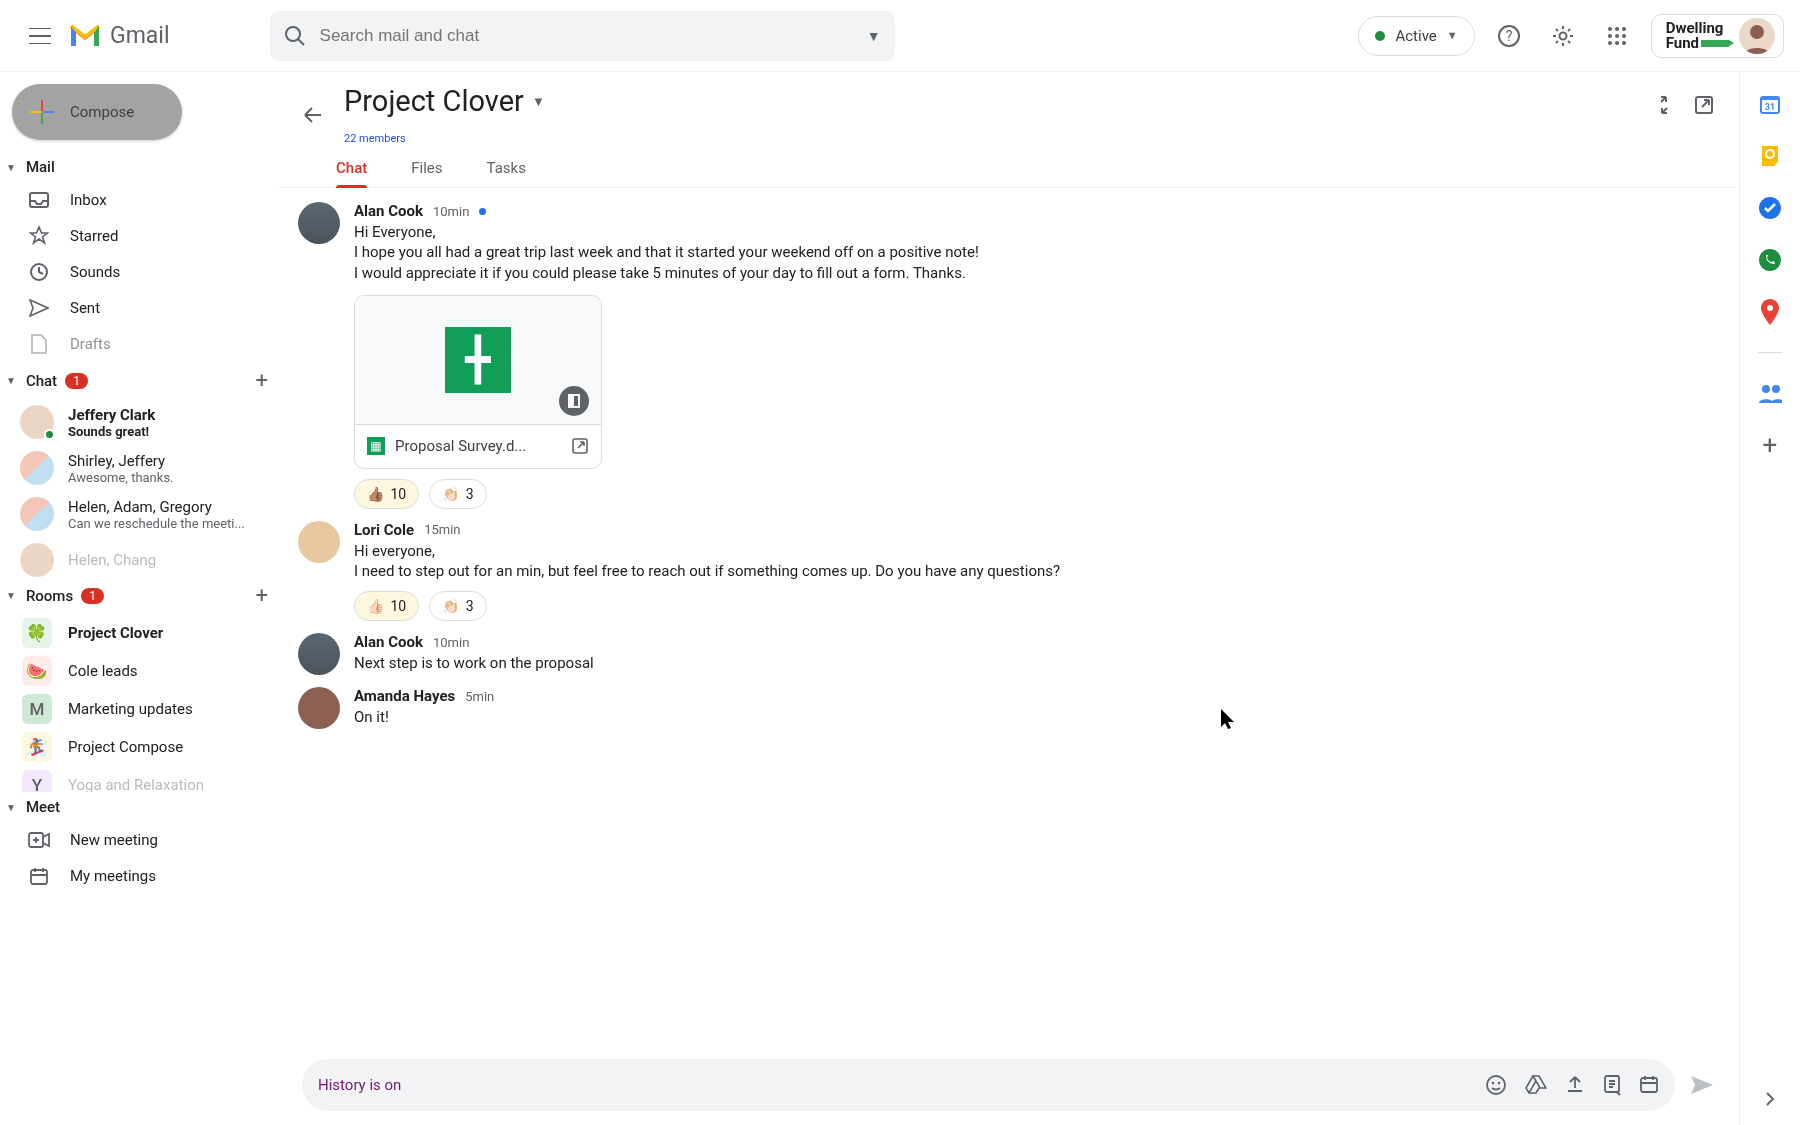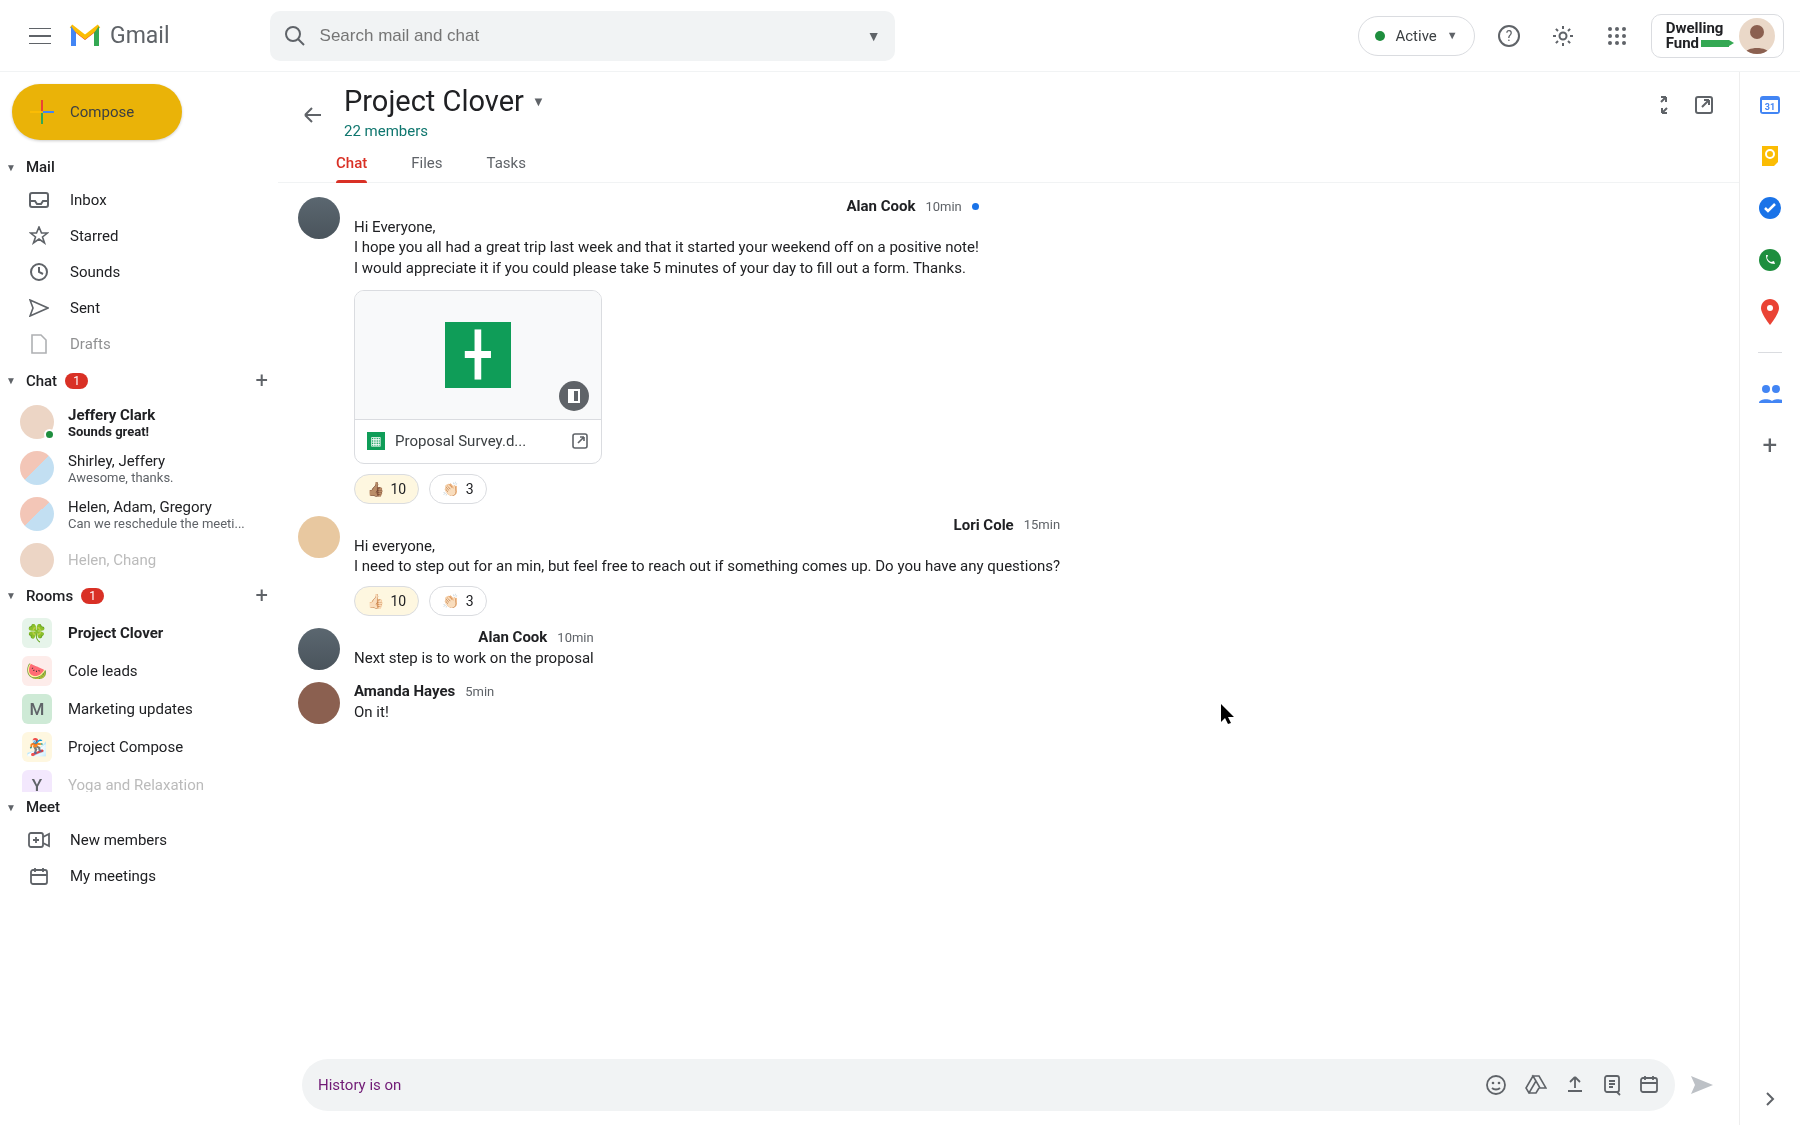--- a/index.html
+++ b/index.html
@@ -22,21 +22,21 @@
 .org-chip { height: 44px; padding: 0 8px 0 14px; border: 1px solid #dadce0; border-radius: 10px; display: flex; align-items: center; gap: 10px; }
 .org-name { font-weight: 700; font-size: 15px; line-height: 1; }
 .org-name .ln2 { display: flex; align-items: center; }
 .org-bar { width: 28px; height: 7px; background: #34a853; margin-left: 2px; position: relative; }
 .org-bar::after { content:''; position:absolute; right:-5px; top:0; border-left:5px solid #34a853; border-top:3.5px solid transparent; border-bottom:3.5px solid transparent; }
 .avatar { width: 36px; height: 36px; border-radius: 50%; background: #ead8c8; display: flex; align-items: center; justify-content: center; overflow: hidden; }
 
 
 .layout { display: flex; height: calc(100vh - 72px); }
 .sidebar { width: 278px; display: flex; flex-direction: column; overflow: hidden; }
-.compose-btn { margin: 12px 0 12px 12px; height: 56px; width: 170px; border-radius: 28px; box-shadow: 0 1px 3px rgba(0,0,0,0.2); display: flex; align-items: center; padding-left: 18px; gap: 16px; cursor: pointer; background: #eab308;}
+.compose-btn { margin: 12px 0 12px 12px; height: 56px; width: 170px; border-radius: 28px; box-shadow: 0 1px 3px rgba(0,0,0,0.2); display: flex; align-items: center; padding-left: 18px; gap: 16px; cursor: pointer; background: #a3a3a3;}
 .compose-plus { position: relative; width: 24px; height: 24px; }
 .compose-plus span { position: absolute; background: #000; }
 .compose-plus .h { top: 11px; left: 0; right: 0; height: 2px; }
 .compose-plus .h.l { background: #fbbc04; width: 11px; }
 .compose-plus .h.r { background: #4285f4; left: 13px; }
 .compose-plus .v { left: 11px; top: 0; bottom: 0; width: 2px; }
 .compose-plus .v.t { background: #ea4335; height: 11px; }
 .compose-plus .v.b { background: #34a853; top: 13px; }
 .compose-txt { font-size: 15px; color: #3c4043; }
 .section-hdr { display: flex; align-items: center; padding: 6px 10px 6px 6px; cursor: pointer; }
@@ -63,36 +63,36 @@
 .room-item.bold .rtxt { font-weight: 700; }
 .sb-scroll { overflow: hidden; }
 
 
 .main { flex: 1; display: flex; flex-direction: column; border-right: 1px solid #eee; }
 .room-hdr { display: flex; align-items: flex-start; padding: 12px 24px 0 12px; }
 .back-arr { width: 46px; height: 46px; display: flex; align-items: center; justify-content: center; color: #5f6368; cursor: pointer; margin-top: 8px; }
 .room-title-wrap { margin-left: 8px; }
 .room-title { font-size: 29px; font-weight: 400; display: flex; align-items: center; gap: 8px; }
 .room-title .car { color: #5f6368; font-size: 13px; }
-.room-sub { font-size: 15px; color: #0f766e; margin-top: 4px; }
+.room-sub { font-size: 11px; color: #1d4ed8; margin-top: 14px; }
 .room-hdr-actions { margin-left: auto; display: flex; gap: 18px; color: #5f6368; margin-top: 10px; }
 .room-hdr-actions > div { cursor: pointer; }
 .tabs { display: flex; gap: 44px; padding-left: 58px; margin-top: 14px; border-bottom: 1px solid #f1f3f4; }
 .tab { padding-bottom: 10px; font-size: 15px; color: #5f6368; cursor: pointer; position: relative; }
 .tab.active { color: #d93025; font-weight: 500; }
 .tab.active::after { content:''; position:absolute; left:0; right:0; bottom:-1px; height:3px; background:#d93025; border-radius:3px 3px 0 0; }
 
 .thread { flex: 1; overflow-y: auto; padding: 8px 28px 8px 20px; position: relative; }
 .msg { display: flex; gap: 14px; padding: 6px 0; }
 .msg .mav { width: 42px; height: 42px; border-radius: 50%; background: #9aa0a6; flex-shrink: 0; }
 .msg .mav.alan { background: linear-gradient(#5b6770,#4a545c); }
 .msg .mav.lori { background: #e8c8a0; }
 .msg .mav.amanda { background: #8b6050; }
 .msg .body { padding-top: 0; }
-.msg .hdr { display: flex; align-items: center; gap: 10px; justify-content: flex-end; }
+.msg .hdr { display: flex; align-items: center; gap: 10px; }
 .msg .nm { font-weight: 700; font-size: 15px; }
 .msg .ts { font-size: 13px; color: #5f6368; }
 .msg .blue-dot { width: 7px; height: 7px; border-radius: 50%; background: #1a73e8; }
 .msg .txt { font-size: 15px; line-height: 1.35; margin-top: 2px; color: #202124; }
 .attachment { margin-top: 12px; width: 248px; border: 1px solid #dadce0; border-radius: 10px; overflow: hidden; }
 .att-prev { height: 128px; background: #f8f9fa; display: flex; align-items: center; justify-content: center; position: relative; }
 .att-prev .sheet-big { width: 66px; height: 66px; background: #0f9d58; display: flex; align-items: center; justify-content: center; }
 .att-prev .plus-w { color: #fff; font-size: 42px; font-weight: 300; }
 .att-prev .fold { position: absolute; right: 12px; bottom: 8px; width: 30px; height: 30px; border-radius: 50%; background: #5f6368; display: flex; align-items: center; justify-content: center; }
 .att-prev .fold .sq { width: 12px; height: 14px; border: 2px solid #fff; border-left-width: 6px; }
@@ -340,21 +340,21 @@
       <span class="lbl">Meet</span>
     </div>
     <div class="nav-item">
         <span class="ico">
           <svg width="22" height="16">
             <rect x="1" y="1" width="14" height="14" rx="2" fill="none" stroke="#5f6368" stroke-width="1.8"></rect>
             <path d="M15 5l6-3v12l-6-3" fill="none" stroke="#5f6368" stroke-width="1.8"></path>
             <path d="M8 5v6M5 8h6" stroke="#5f6368" stroke-width="1.8"></path>
           </svg>
         </span>
-        <span class="txt">New members</span>
+        <span class="txt">New meeting</span>
       </div>
     <div class="nav-item">
         <span class="ico">
           <svg width="20" height="20">
             <rect x="2" y="4" width="16" height="14" rx="2" fill="none" stroke="#5f6368" stroke-width="1.8"></rect>
             <path d="M2 9h16M6 2v4M14 2v4" stroke="#5f6368" stroke-width="1.8"></path>
           </svg>
         </span>
         <span class="txt">My meetings</span>
       </div>

